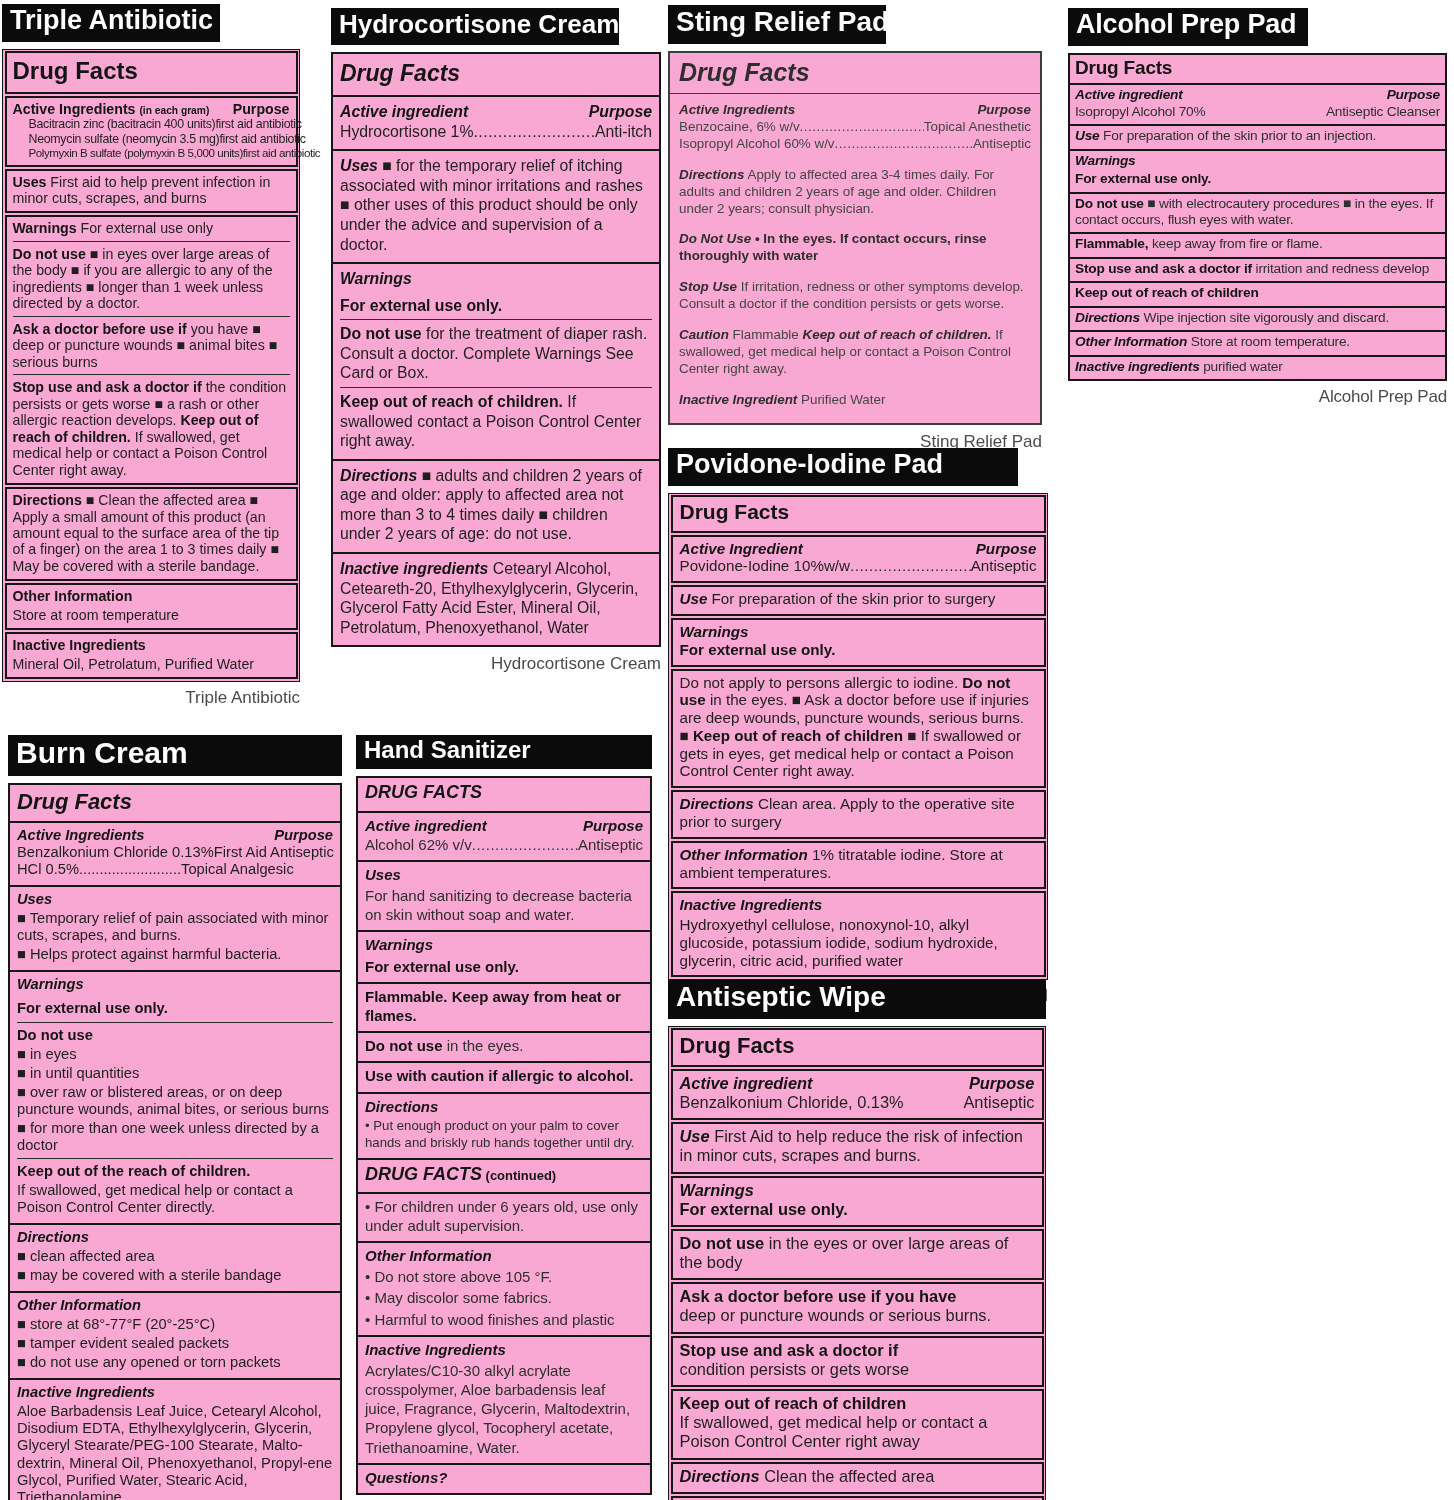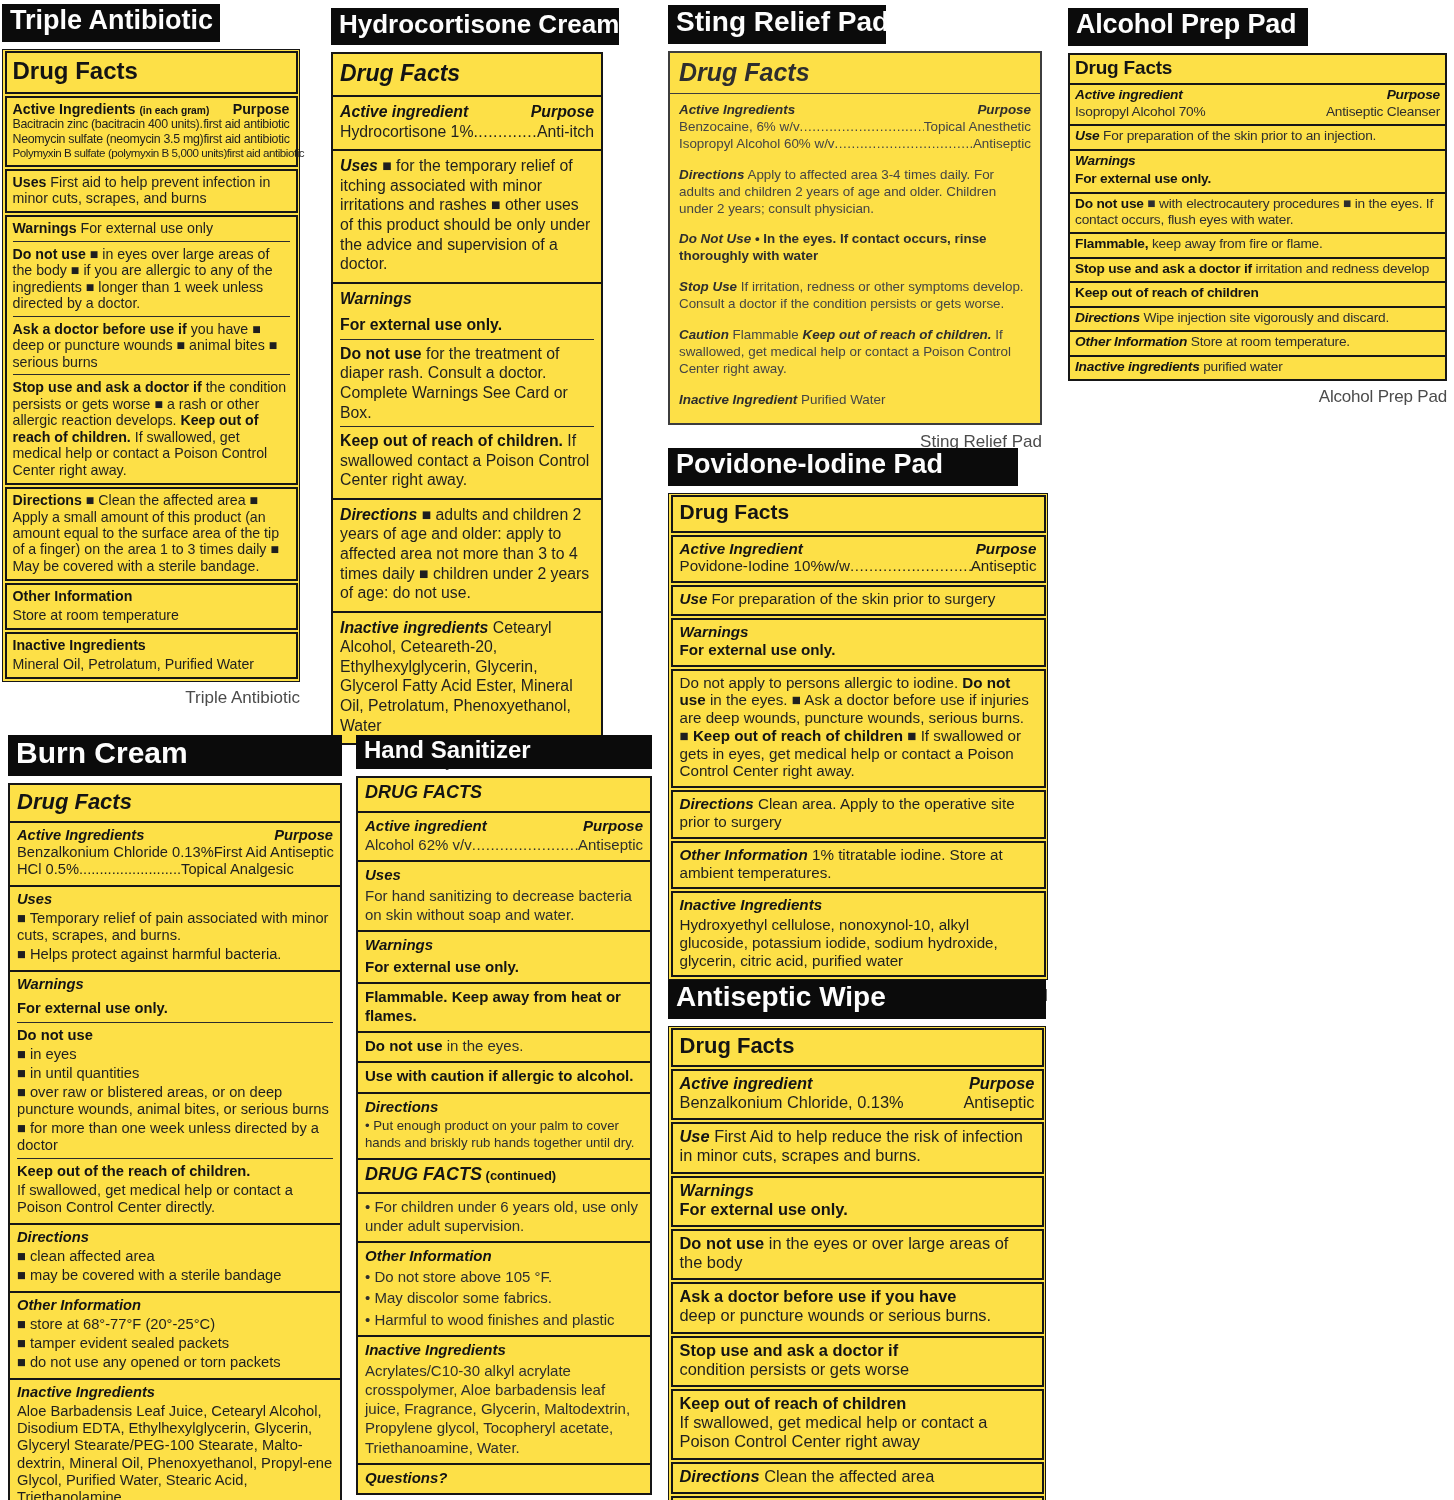--- a/index.html
+++ b/index.html
@@ -1,21 +1,21 @@
 <!DOCTYPE html>
 <html><head>
 <meta charset="utf-8">
 <style>
   html,body{margin:0;padding:0;background:#ffffff;}
   .canvas{position:relative;width:1454px;height:1500px;background:#ffffff;overflow:hidden;
           font-family:"Liberation Sans",sans-serif;color:#1f1f1f;}
   .panel{position:absolute;}
   .title-bar{background:#0b0b0b;color:#fdfdfd;font-weight:bold;line-height:1.02;
              padding:3px 8px 7px 8px;box-sizing:border-box;white-space:nowrap;}
-  .facts-box{background:#fde047;box-sizing:border-box;margin-top:7px;}
+  .facts-box{background:#f9a8d4;box-sizing:border-box;margin-top:7px;}
   .caption{text-align:right;color:#4b4b4b;font-size:17px;margin-top:6px;}
   .section{padding:3px 6px 5px;box-sizing:border-box;}
   .para{margin:0;}
   .para + .para{margin-top:2px;}
   .hr{border-top:1.4px solid #2c2c2c;margin:4px 0;height:0;}
   .split{display:flex;justify-content:space-between;align-items:baseline;}
   .split .rgt{text-align:right;}
   .leader{display:flex;align-items:baseline;}
   .leader .lft,.leader .rgt{white-space:nowrap;}
   .leader .dots{flex:1 1 0;overflow:hidden;white-space:nowrap;letter-spacing:0.5px;}
@@ -28,24 +28,24 @@
   .stacked > .section{border:2.2px solid #161616;margin-bottom:2px;}
   .stacked > .section:last-child{margin-bottom:0;}
   .rows{border:2.2px solid #161616;}
   .rows > .section + .section{border-top:2px solid #161616;}
   .plain{border:2.4px solid #3d3d3d;padding:2px 0;}
   .plain > .section{border:none;margin-bottom:10px;padding:2px 9px;}
   
   .pnl-ta{left:2px;top:4px;width:298px;font-size:14.2px;line-height:1.16;}
   .pnl-ta .title-bar{width:218px;font-size:27px;}
   .pnl-ta .df{font-size:24px;padding:4px 6px 7px;}
-  .pnl-ta .ing{font-size:12.4px;letter-spacing:-0.3px;}
+  .pnl-ta .ing{font-size:12.4px;letter-spacing:-0.3px;margin-left:16px;}
   .pnl-ta .ing3{font-size:11.6px;letter-spacing:-0.45px;}
   
-  .pnl-hc{left:331px;top:8px;width:272px;font-size:15.8px;line-height:1.24;}
+  .pnl-hc{left:331px;top:8px;width:330px;font-size:15.8px;line-height:1.24;}
   .pnl-hc .title-bar{width:288px;font-size:26px;}
   .pnl-hc .df{font-size:23px;padding:6px 7px 8px;}
   .pnl-hc .section{padding:5px 7px 8px;}
   
   .pnl-sr{left:668px;top:5px;width:374px;font-size:13.4px;line-height:1.26;color:#454545;}
   .pnl-sr .title-bar{width:218px;font-size:28px;}
   .pnl-sr .df{font-size:25px;margin-bottom:4px;}
   .pnl-sr .r-b,.pnl-sr .r-bi{color:#2e2e2e;}
   .pnl-sr .hr{border-top:1.6px solid #3d3d3d;margin:5px -9px 0;}
   

